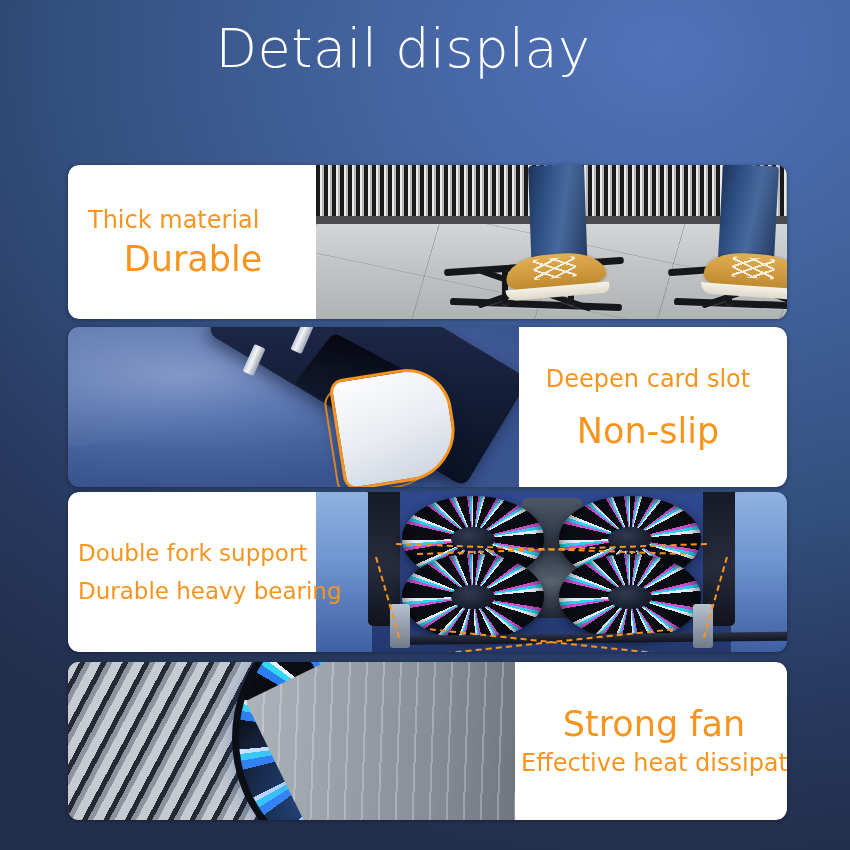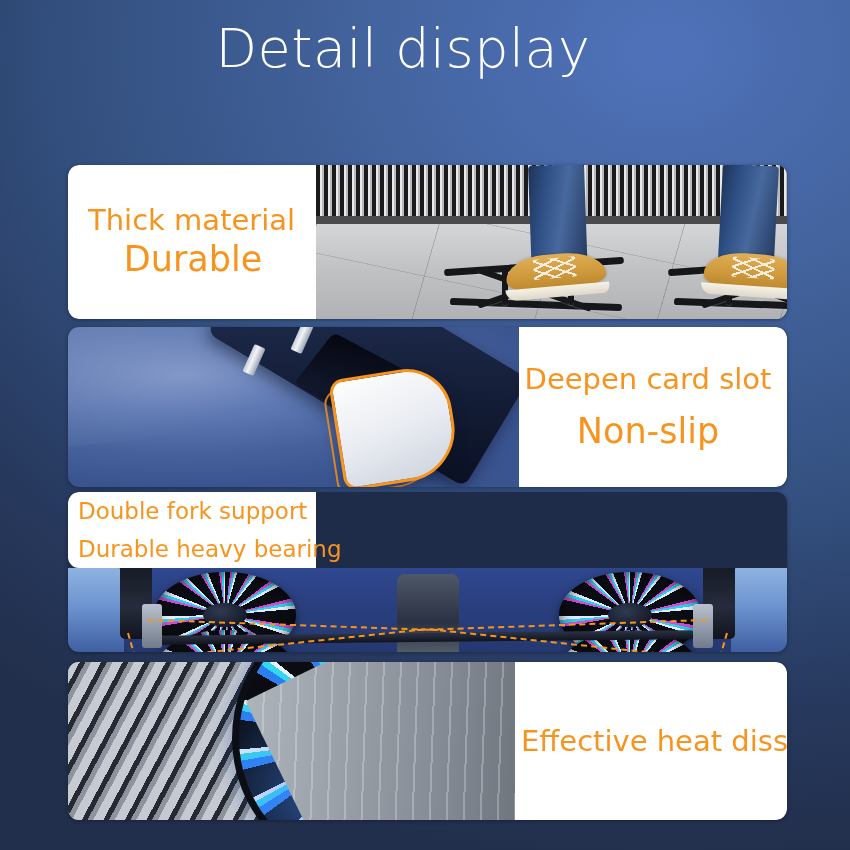--- a/index.html
+++ b/index.html
@@ -56,21 +56,21 @@
   .card.right { border-radius: 0 11px 11px 0; }
 
   .photo {
     position: relative;
     flex: 1 1 auto;
     overflow: hidden;
     z-index: 1;
   }
 
   .t-big   { color: #f7941e; font-size: 35px; line-height: 44px; white-space: nowrap; }
-  .t-small { color: #f7941e; font-size: 29px; line-height: 34px; white-space: nowrap; }
+  .t-small { color: #f7941e; font-size: 24px; line-height: 34px; white-space: nowrap; }
   .t-mid   { color: #f7941e; font-size: 23px; line-height: 38px; white-space: nowrap; }
 
   .ta-center { text-align: center; }
   .ta-left   { text-align: left; }
 
   
   #row1 { left: 68px; top: 165px; width: 719px; height: 154px; }
   #row1 .card { width: 248px; padding-left: 16px; }
 
   .ph1 { background: #b9bcbd; }
@@ -191,21 +191,21 @@
   }
   .ph2 .clip {
     position: absolute; width: 12px; height: 30px;
     background: linear-gradient(90deg, #c6ccd6 0%, #f2f4f8 40%, #9aa3b2 100%);
     border-radius: 2px;
   }
   .ph2 .clip.c1 { left: 180px; top: 18px; transform: rotate(24deg); }
   .ph2 .clip.c2 { left: 228px; top: -4px; transform: rotate(24deg); }
 
   
-  #row3 { left: 68px; top: 492px; width: 719px; height: 160px; flex-direction: column; }
+  #row3 { left: 68px; top: 492px; width: 719px; height: 160px; }
   #row3 .card { width: 248px; padding-left: 10px; }
 
   .ph3 {
     background:
       linear-gradient(180deg, #2f4890 0%, #2a3f7f 42%, #243870 100%);
   }
   .ph3 .sidepanel {
     position: absolute; top: 0; width: 56px; height: 100%;
     background: linear-gradient(180deg, #8fb2e0 0%, #6d94cf 45%, #3f5fa2 100%);
   }
@@ -418,17 +418,18 @@
     <div class="photo ph4">
       <div class="ribs"></div>
       <div class="fanbig">
         <div class="tint"></div>
         <div class="ring"></div>
         <div class="center"></div>
       </div>
       <div class="plateR"></div>
     </div>
     <div class="card right">
+      <div class="t-big ta-center">Strong fan</div>
       <div class="t-small ta-center">Effective heat dissipation</div>
     </div>
   </div>
 
 </div>
 
 </body></html>

